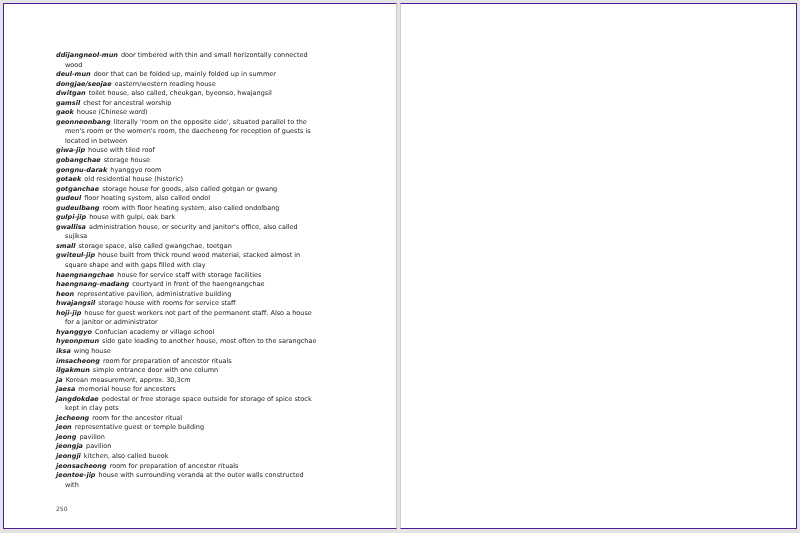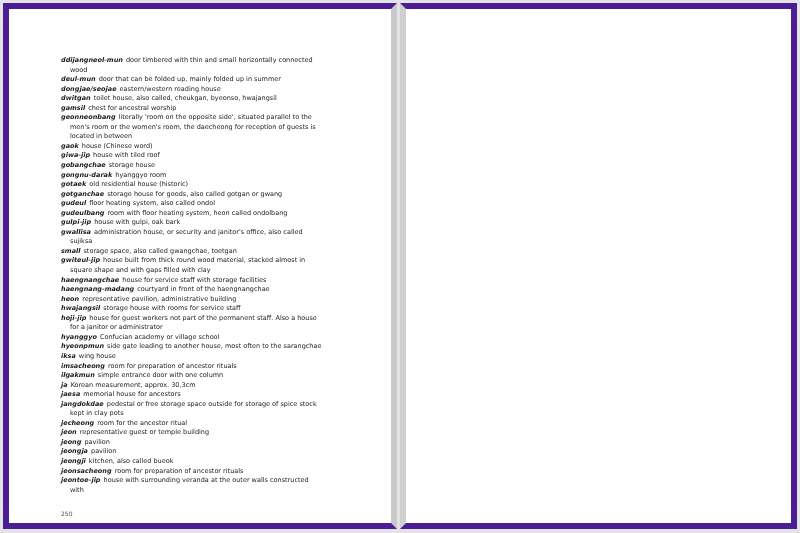--- a/index.html
+++ b/index.html
@@ -12,21 +12,21 @@
   .spread {
     position: relative;
     width: 800px; height: 533px;
     background: #e4e4e4;
   }
   .page {
     position: absolute;
     top: 3px;
     height: 526px;
     background: #ffffff;
-    border: 6px solid #4c1d95;
+    border: 1px solid #4c1d95;
     box-sizing: border-box;
   }
   .page-left  { left: 3px;   width: 394px; border-right-color: #c9c9c9; }
   .page-right { left: 400px; width: 397px; border-left-color: #cfcfcf; }
 
   .text-block {
     position: absolute;
     top: 47px;
     font-size: 6.5px;
     line-height: 9.55px;
@@ -63,37 +63,37 @@
   <div class="entry"><span class="term">ddijangneol-mun</span><span class="desc">door timbered with thin and small horizontally connected wood</span></div>
 
   <div class="entry"><span class="term">deul-mun</span><span class="desc">door that can be folded up, mainly folded up in summer</span></div>
 
   <div class="entry"><span class="term">dongjae/seojae</span><span class="desc">eastern/western reading house</span></div>
 
   <div class="entry"><span class="term">dwitgan</span><span class="desc">toilet house, also called, cheukgan, byeonso, hwajangsil</span></div>
 
   <div class="entry"><span class="term">gamsil</span><span class="desc">chest for ancestral worship</span></div>
 
+  <div class="entry"><span class="term">gaok</span><span class="desc">house (Chinese word)</span></div>
+
   <div class="entry"><span class="term">geonneonbang</span><span class="desc">literally 'room on the opposite side', situated parallel to the men's room or the women's room, the daecheong for reception of guests is located in between</span></div>
-
-  <div class="entry"><span class="term">gaok</span><span class="desc">house (Chinese word)</span></div>
 
   <div class="entry"><span class="term">giwa-jip</span><span class="desc">house with tiled roof</span></div>
 
   <div class="entry"><span class="term">gobangchae</span><span class="desc">storage house</span></div>
 
   <div class="entry"><span class="term">gongnu-darak</span><span class="desc">hyanggyo room</span></div>
 
   <div class="entry"><span class="term">gotaek</span><span class="desc">old residential house (historic)</span></div>
 
   <div class="entry"><span class="term">gotganchae</span><span class="desc">storage house for goods, also called gotgan or gwang</span></div>
 
   <div class="entry"><span class="term">gudeul</span><span class="desc">floor heating system, also called ondol</span></div>
 
-  <div class="entry"><span class="term">gudeulbang</span><span class="desc">room with floor heating system, heon called ondolbang</span></div>
+  <div class="entry"><span class="term">gudeulbang</span><span class="desc">room with floor heating system, also called ondolbang</span></div>
 
   <div class="entry"><span class="term">gulpi-jip</span><span class="desc">house with gulpi, oak bark</span></div>
 
   <div class="entry"><span class="term">gwallisa</span><span class="desc">administration house, or security and janitor's office, also called sujiksa</span></div>
 
   <div class="entry"><span class="term">small</span><span class="desc">storage space, also called gwangchae, toetgan</span></div>
 
   <div class="entry"><span class="term">gwiteul-jip</span><span class="desc">house built from thick round wood material, stacked almost in square shape and with gaps filled with clay</span></div>
 
   <div class="entry"><span class="term">haengnangchae</span><span class="desc">house for service staff with storage facilities</span></div>

